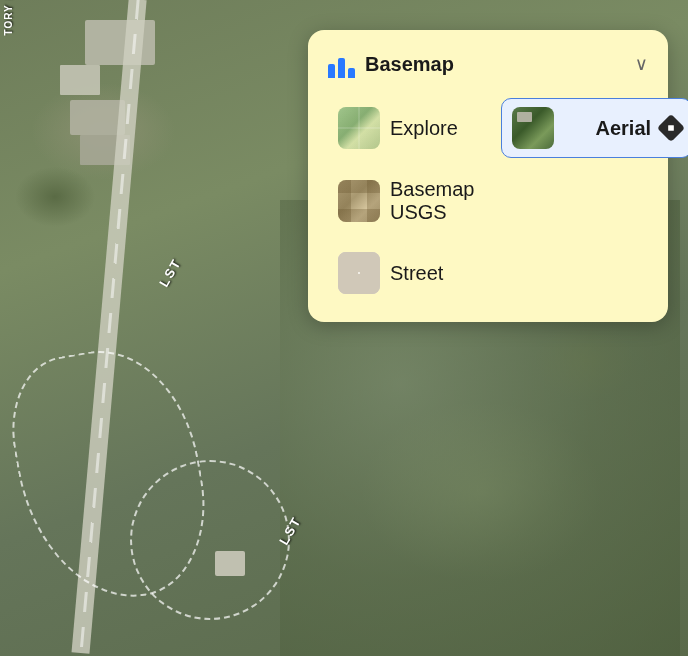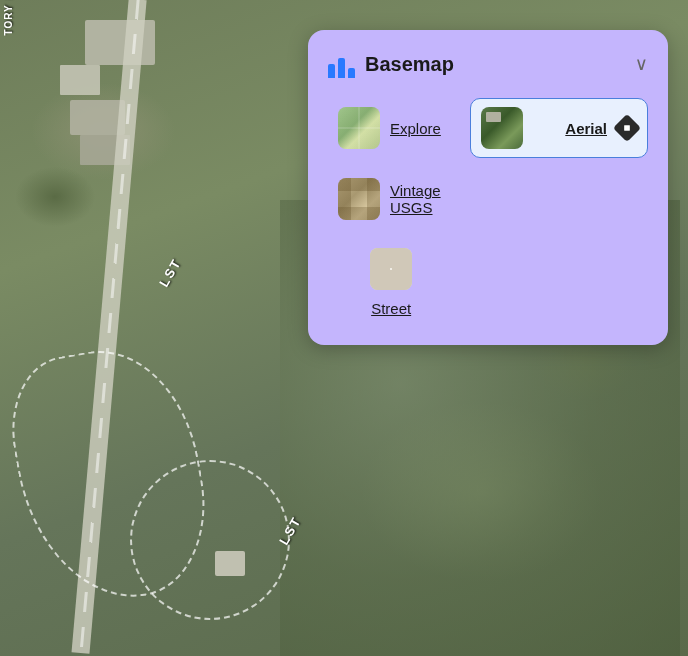--- a/index.html
+++ b/index.html
@@ -178,21 +178,21 @@
       background: #c0c0b0;
       border-radius: 2px;
     }
 
     
     #basemap-panel {
       position: absolute;
       top: 30px;
       right: 20px;
       width: 360px;
-      background: #c4b5fd;
+      background: #fef9c3;
       border-radius: 16px;
       padding: 20px;
       box-shadow: 0 4px 20px rgba(0,0,0,0.25);
     }
 
     .panel-header {
       display: flex;
       align-items: center;
       justify-content: space-between;
       margin-bottom: 20px;
@@ -238,24 +238,23 @@
     .basemap-thumb {
       width: 42px;
       height: 42px;
       border-radius: 8px;
       flex-shrink: 0;
       overflow: hidden;
       position: relative;
     }
 
     .basemap-label {
-      font-size: 15px;
+      font-size: 20px;
       font-weight: 500;
       color: #1a1a1a;
-      text-decoration: underline;
     }
 
     .basemap-item.active .basemap-label {
       font-weight: 700;
       margin-left: 32px;
     }
 
     
     .thumb-explore {
       background: linear-gradient(135deg, #8ab870 0%, #6a9a50 40%, #c8d890 60%, #a0b870 100%);
@@ -409,23 +408,23 @@
       <span class="basemap-label">Aerial</span>
       <div class="diamond-badge">
         <div class="diamond-inner"></div>
       </div>
     </div>
 
 
 
     <div class="basemap-item">
       <div class="basemap-thumb thumb-vintage"></div>
-      <span class="basemap-label">Vintage USGS</span>
+      <span class="basemap-label">Basemap USGS</span>
     </div>
 
 
-    <div class="basemap-item" style="grid-column: 1; flex-direction: column;">
+    <div class="basemap-item" style="grid-column: 1;">
       <div class="basemap-thumb thumb-street"></div>
       <span class="basemap-label">Street</span>
     </div>
 
   </div>
 </div>
 
 </body></html>

